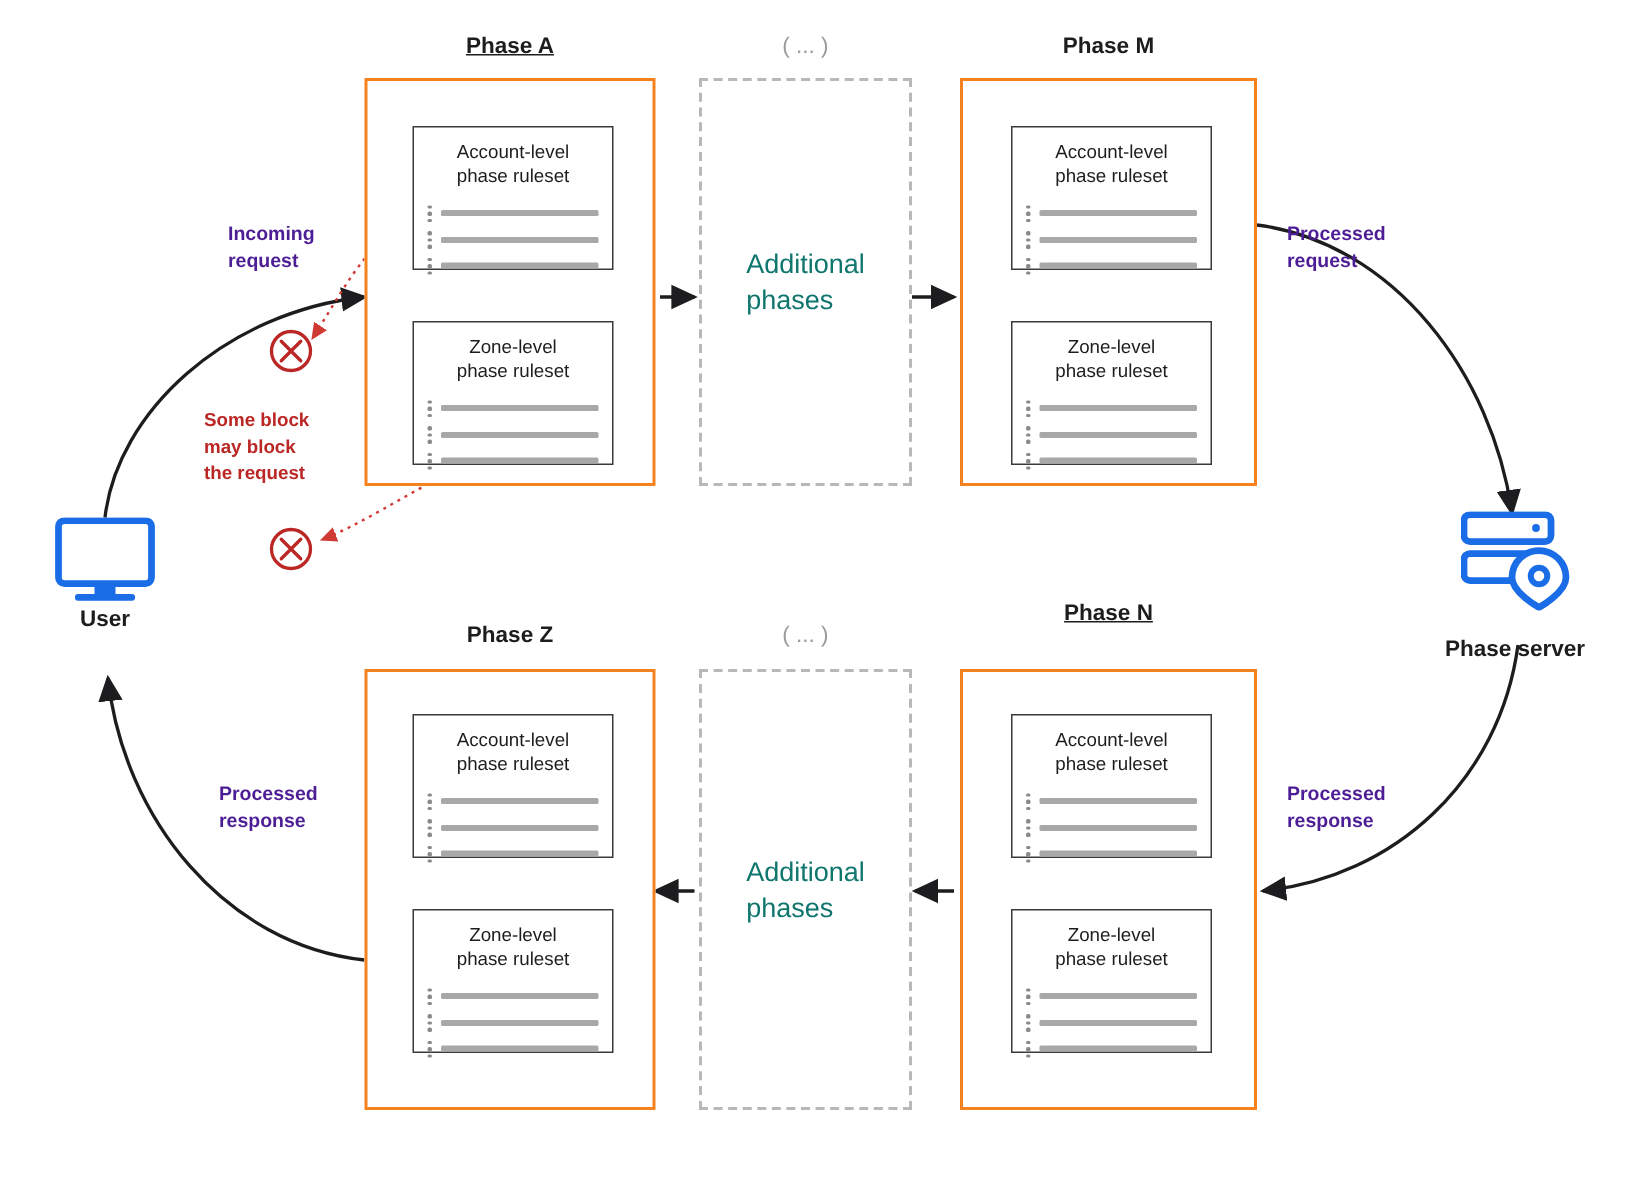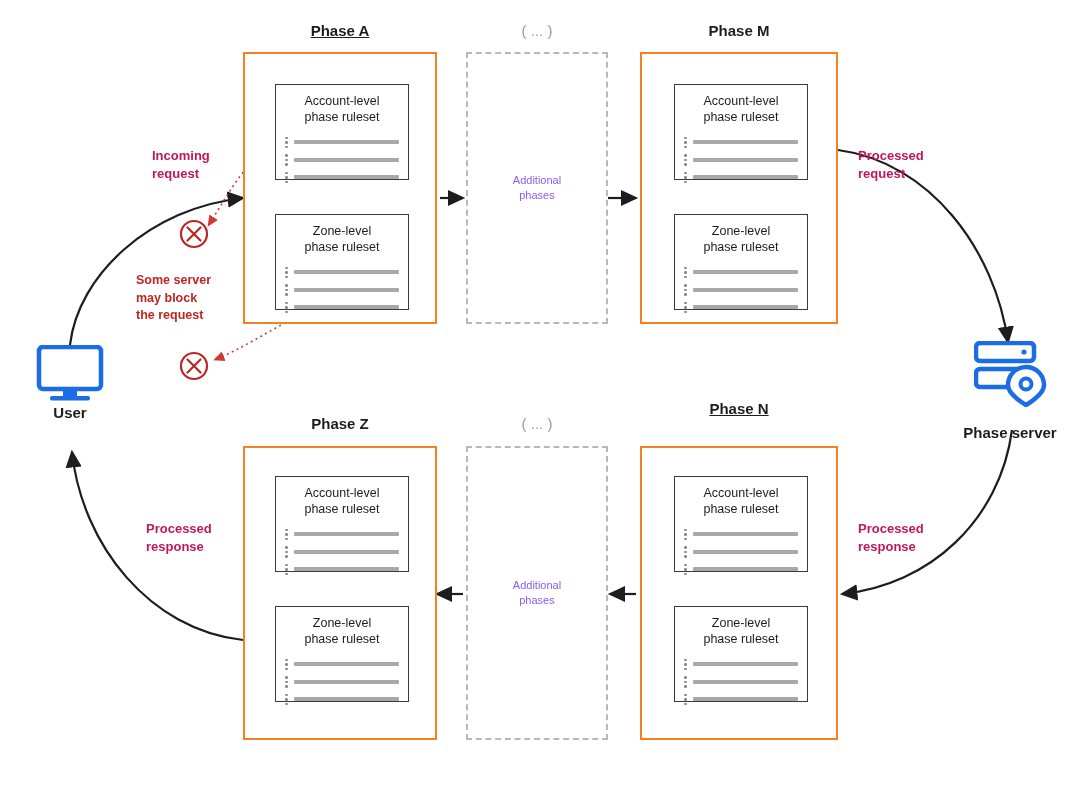--- a/index.html
+++ b/index.html
@@ -51,23 +51,22 @@
   .dashed-box {
     position: absolute;
     border: 2px dashed #b8b8b8;
     background: #ffffff;
     box-sizing: border-box;
     display: flex;
     align-items: center;
     justify-content: center;
   }
   .dashed-label {
-    font-size: 11px;
-    color: #8b5cf6;
-    text-align: center;
+    font-size: 18px;
+    color: #0f766e;
     line-height: 1.35;
   }
   .ruleset {
     position: absolute;
     border: 1px solid #3a3a3a;
     background: #ffffff;
     box-sizing: border-box;
     padding: 8px 0 0 0;
   }
   .ruleset-label {
@@ -110,21 +109,21 @@
     font-size: 15px;
     font-weight: bold;
     color: #1d1d1f;
     text-align: center;
     white-space: nowrap;
   }
   .flow-label {
     position: absolute;
     font-size: 13px;
     font-weight: bold;
-    color: #be185d;
+    color: #4c1d95;
     line-height: 1.35;
     white-space: nowrap;
   }
   .block-note {
     position: absolute;
     font-size: 12.5px;
     font-weight: bold;
     color: #bb2724;
     line-height: 1.4;
     white-space: nowrap;
@@ -522,18 +521,18 @@
     </svg>
   </div>
   <div class="icon-wrap" style="left:178px; top:350px; width:32px; height:32px;">
     <svg width="32" height="32" viewBox="0 0 32 32">
       <circle cx="16" cy="16" r="13" fill="none" stroke="#bb2724" stroke-width="2.2"></circle>
       <path d="M9.5,9.5 L22.5,22.5 M22.5,9.5 L9.5,22.5" stroke="#bb2724" stroke-width="2.2" stroke-linecap="round"></path>
     </svg>
   </div>
 
   <div class="block-note" style="left:136px; top:272px;">
-    <span>Some server</span><br>
+    <span>Some block</span><br>
     <span>may block</span><br>
     <span>the request</span>
   </div>
 
 </div>
 
 </body></html>

